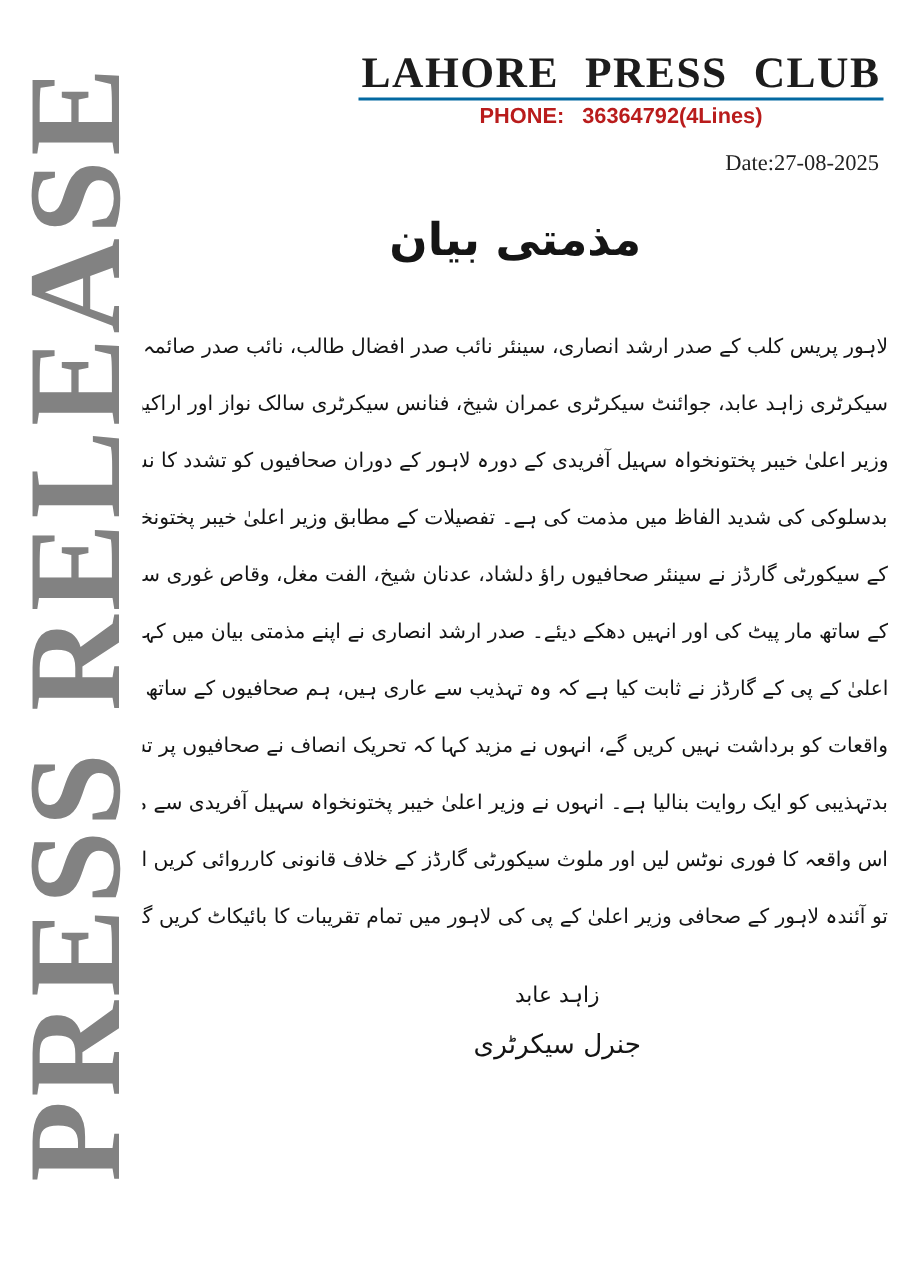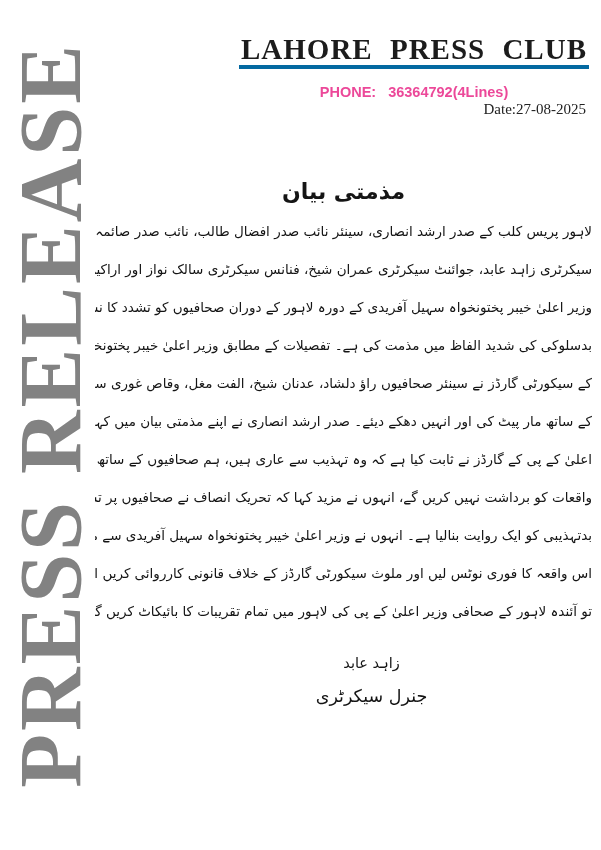--- a/index.html
+++ b/index.html
@@ -36,59 +36,58 @@
     text-align: center;
   }
   .club-title {
     display: inline-block;
     font-family: "Liberation Serif", serif;
     font-weight: bold;
     font-size: 29px;
     letter-spacing: 1px;
     word-spacing: 9px;
     color: #1c1c1c;
-    border-bottom: 4px solid #0369a1;
+    border-bottom: 2px solid #0369a1;
     padding: 0 2px 1px 2px;
     line-height: 1.05;
   }
   .club-address {
     margin-top: 3px;
     font-family: "Liberation Sans", sans-serif;
     font-weight: bold;
     font-size: 12.5px;
     letter-spacing: 0.4px;
     word-spacing: 3px;
     color: #222;
   }
   .club-phone {
-    margin-top: 15px;
+    margin-top: 3px;
     font-family: "Liberation Sans", sans-serif;
     font-weight: bold;
     font-size: 14.5px;
-    color: #ec4899;
+    color: #b91c1c;
   }
   .club-phone .phone-value { margin-right: 0; margin-left: 12px; }
 
   .date-line {
     position: absolute; top: 101px; right: 15px;
     font-family: "Liberation Serif", serif;
     font-size: 15px;
     color: #222;
   }
 
   
   .urdu { font-family: "DejaVu Sans", sans-serif; direction: rtl; unicode-bidi: embed; }
 
   .statement-title {
     position: absolute; top: 143px; left: 95px; width: 497px;
     text-align: center;
     font-weight: bold;
-    font-size: 22px;
+    font-size: 30px;
     color: #151515;
-    margin-top: 36px;
   }
 
   .statement-body {
     position: absolute; top: 212px; left: 95px; width: 497px;
   }
   .statement-line {
     height: 38px;
     line-height: 38px;
     font-size: 13.5px;
     color: #141414;

